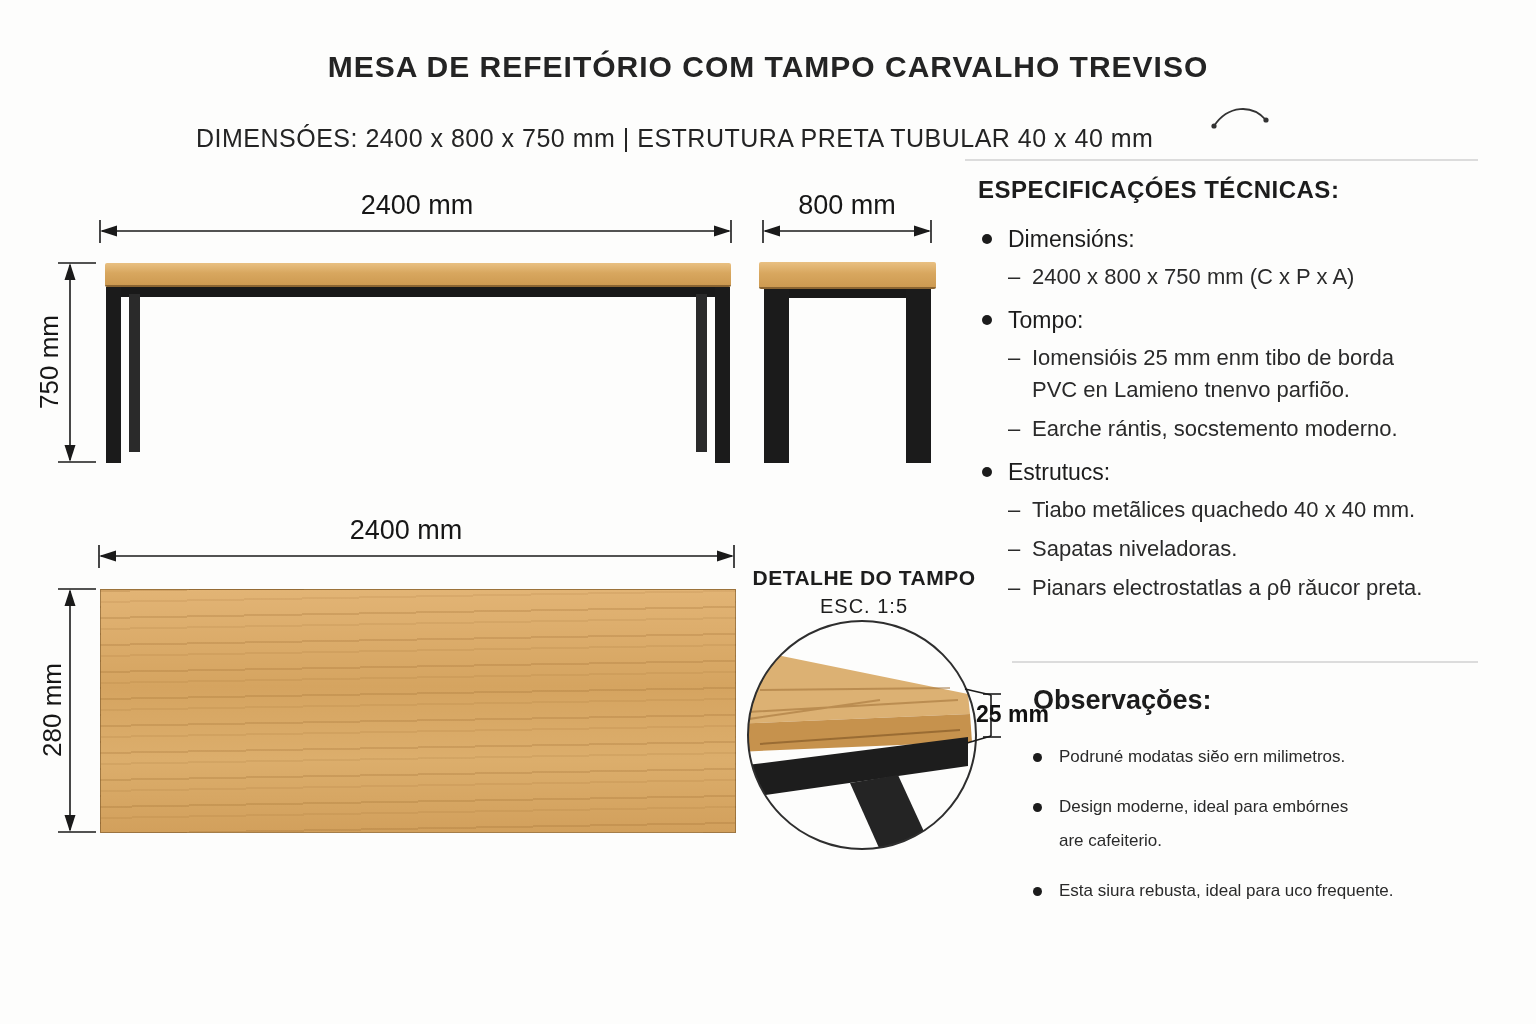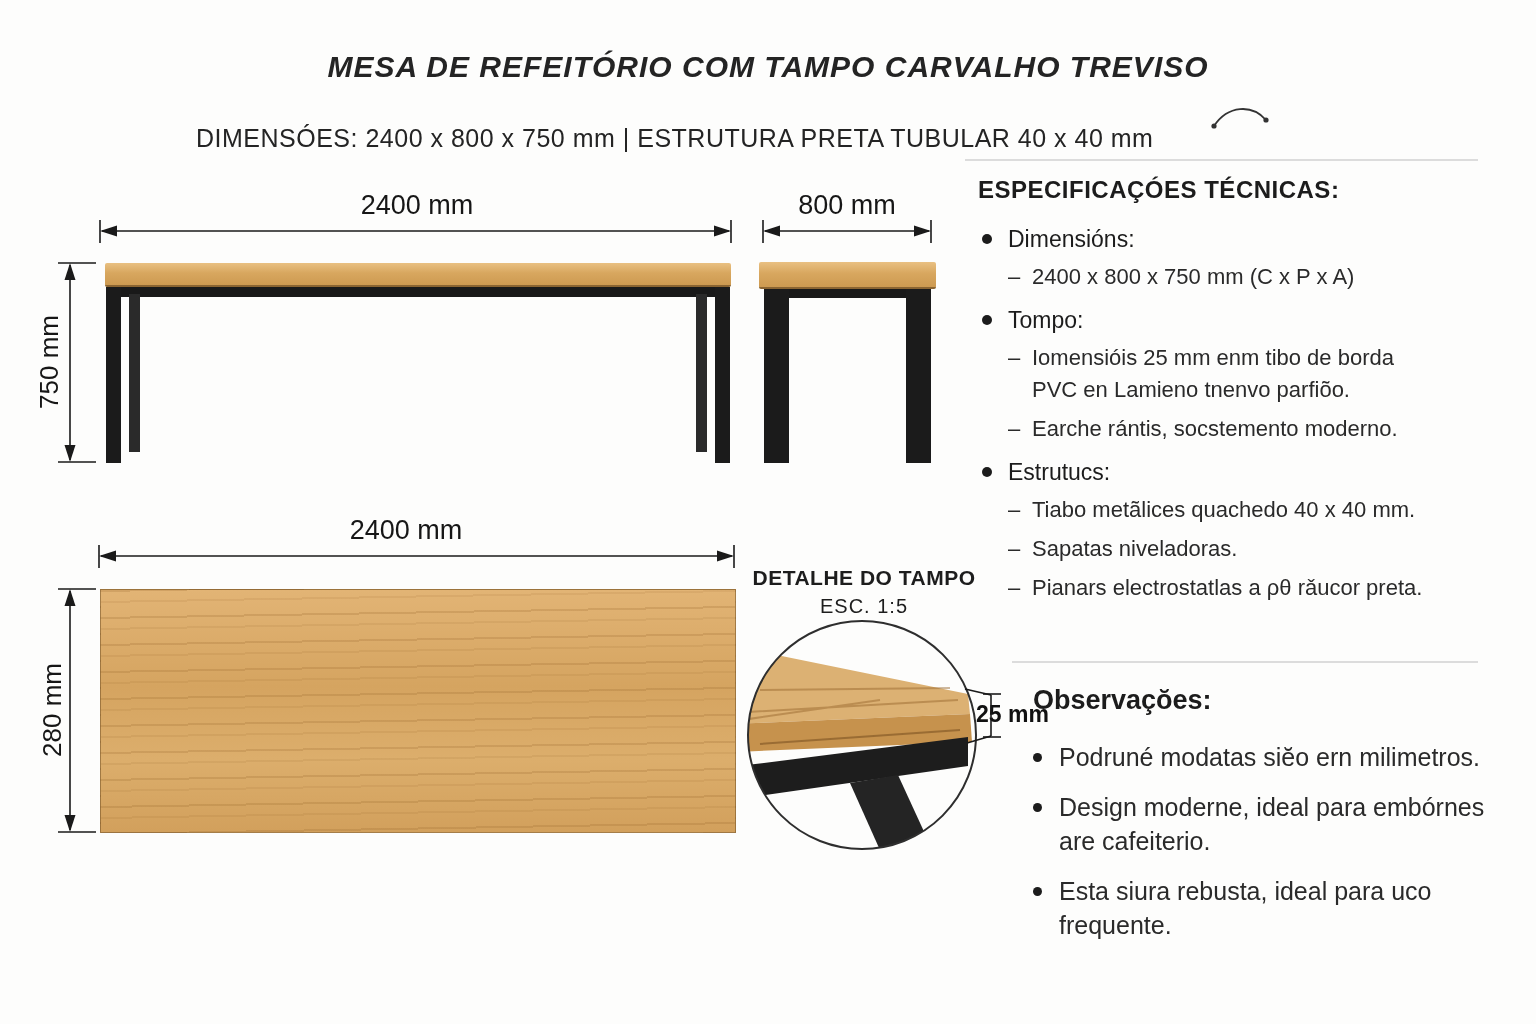--- a/index.html
+++ b/index.html
@@ -6,21 +6,21 @@
   .canvas{
     position:relative; width:1536px; height:1024px; overflow:hidden;
     background:#fdfdfc;
     font-family:"Liberation Sans","DejaVu Sans",sans-serif;
     color:#1f1f1f;
   }
   .abs{position:absolute;}
 
   
   .title{left:0; top:50px; width:1536px; text-align:center;
-    font-size:30px; font-weight:700; letter-spacing:1px; color:#242424;font-style:italic;}
+    font-size:30px; font-weight:700; letter-spacing:1px; color:#242424;}
   .subtitle{left:196px; top:108px; font-size:25px; font-weight:500;
     letter-spacing:.5px; color:#242424; white-space:nowrap;margin-top:16px;}
 
   
   .dimlabel{font-size:27px; color:#161616; text-align:center; white-space:nowrap;}
   .front-w{left:317px; top:190px; width:200px;}
   .side-w{left:747px; top:190px; width:200px;}
   .top-w{left:306px; top:515px; width:200px;}
   .vlabel{transform:translate(-50%,-50%) rotate(-90deg); transform-origin:center; white-space:nowrap;
     font-size:26px; color:#161616;}
@@ -72,21 +72,21 @@
   .spec-label{position:relative; padding-left:30px; font-size:23px; font-weight:400; color:#1c1c1c; margin:14px 0 8px 0;}
   .spec-label::before{content:""; position:absolute; left:4px; top:8px; width:10px; height:10px;
     border-radius:50%; background:#1c1c1c;}
   .spec-sub{position:relative; padding-left:54px; line-height:32px; margin-bottom:7px; white-space:pre-line;}
   .spec-sub::before{content:"\2013"; position:absolute; left:30px; top:0;}
 
   
   .obs{left:1012px; top:661px; width:500px; color:#2a2a2a;}
   .obs .rule{width:466px; margin-bottom:22px;}
   .obs-heading{font-size:27px; font-weight:700; color:#1c1c1c; margin:0 0 24px 21px;}
-  .obs-item{position:relative; padding-left:26px; font-size:25px; line-height:34px;
+  .obs-item{position:relative; padding-left:26px; font-size:17px; line-height:34px;
     margin:0 0 16px 21px; white-space:pre-line;}
   .obs-item::before{content:""; position:absolute; left:0; top:13px; width:9px; height:9px;
     border-radius:50%; background:#1c1c1c;}
 </style>
 </head>
 <body>
 
 <div class="canvas">
 
   <div class="abs title">MESA DE REFEITÓRIO COM TAMPO CARVALHO TREVISO</div>

